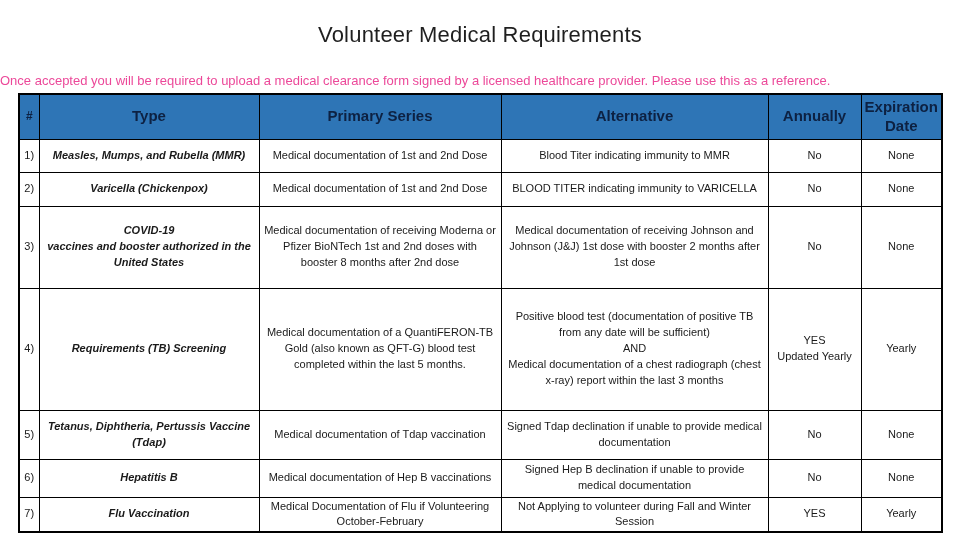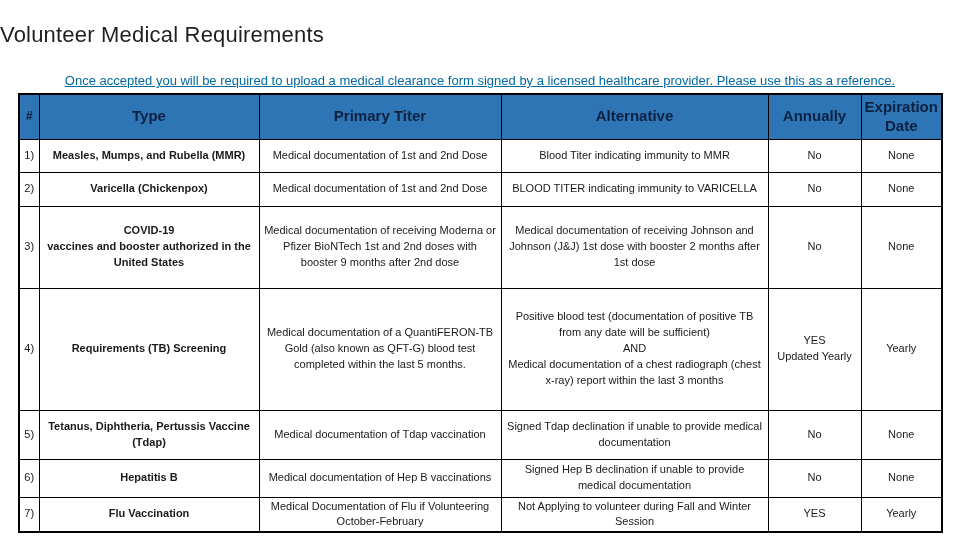--- a/index.html
+++ b/index.html
@@ -8,32 +8,30 @@
     background: #ffffff;
     width: 960px;
     height: 554px;
     font-family: "Liberation Sans", sans-serif;
     color: #1a1a1a;
     overflow: hidden;
   }
   .page { width: 960px; height: 554px; }
   .title {
     margin: 22px 0 0 0;
-    text-align: left;
+    text-align: center;
     font-size: 22px;
     font-weight: normal;
     color: #1f1f1f;
     letter-spacing: 0.2px;
   }
   .subtitle {
     margin: 25px 0 5px 0;
-    text-align: center;
     font-size: 13px;
-    color: #0369a1;
-    text-decoration: underline;
+    color: #ec4899;
   }
   table.req-table {
     border-collapse: collapse;
     table-layout: fixed;
     margin-left: 18px;
     width: 923px;
     border: 2px solid #000;
   }
   .req-table th, .req-table td {
     border: 1px solid #000;
@@ -52,21 +50,21 @@
   }
   .req-table thead tr { height: 45px; }
   .req-table thead th.col-num { font-size: 12px; }
   .req-table td {
     font-size: 11px;
     line-height: 1.45;
     padding: 1px 4px;
     color: #1a1a1a;
   }
   .req-table td.col-num { padding: 1px 1px; }
-  .req-table td.col-type { font-weight: bold; padding: 1px 2px; }
+  .req-table td.col-type { font-weight: bold; padding: 1px 2px; font-style: italic; }
   .req-table .b { font-weight: normal; }
   
   .req-table tbody tr:nth-child(1) { height: 33px; }
   .req-table tbody tr:nth-child(2) { height: 34px; }
   .req-table tbody tr:nth-child(3) { height: 82px; }
   .req-table tbody tr:nth-child(4) { height: 122px; }
   .req-table tbody tr:nth-child(5) { height: 49px; }
   .req-table tbody tr:nth-child(6) { height: 38px; }
   .req-table tbody tr:nth-child(7) { height: 34px; }
 </style>
@@ -83,21 +81,21 @@
       <col style="width:220px">
       <col style="width:242px">
       <col style="width:267px">
       <col style="width:93px">
       <col style="width:81px">
     </colgroup>
     <thead>
       <tr>
         <th class="col-num">#</th>
         <th class="col-type">Type</th>
-        <th class="col-primary">Primary Titer</th>
+        <th class="col-primary">Primary Series</th>
         <th class="col-alternative">Alternative</th>
         <th class="col-annually">Annually</th>
         <th class="col-expiration">Expiration Date</th>
       </tr>
     </thead>
     <tbody>
         <tr>
           <td class="col-num">1)</td>
           <td class="col-type">Measles, Mumps, and Rubella (MMR)</td>
           <td class="col-primary">Medical documentation of 1st and 2nd Dose</td>
@@ -110,21 +108,21 @@
           <td class="col-type">Varicella (Chickenpox)</td>
           <td class="col-primary">Medical documentation of 1st and 2nd Dose</td>
           <td class="col-alternative">BLOOD TITER indicating immunity to VARICELLA</td>
           <td class="col-annually">No</td>
           <td class="col-expiration">None</td>
         </tr>
         <tr>
           <td class="col-num">3)</td>
           <td class="col-type">COVID-19
 vaccines and booster authorized in the United States</td>
-          <td class="col-primary">Medical documentation of receiving Moderna or Pfizer BioNTech 1st and 2nd doses with booster 9 months after 2nd dose</td>
+          <td class="col-primary">Medical documentation of receiving Moderna or Pfizer BioNTech 1st and 2nd doses with booster 8 months after 2nd dose</td>
           <td class="col-alternative">Medical documentation of receiving Johnson and Johnson (J&amp;J) 1st dose with booster 2 months after 1st dose</td>
           <td class="col-annually">No</td>
           <td class="col-expiration">None</td>
         </tr>
         <tr>
           <td class="col-num">4)</td>
           <td class="col-type">Requirements (TB) Screening</td>
           <td class="col-primary">Medical documentation of a QuantiFERON-TB Gold (also known as QFT-G) blood test completed within the last 5 months.</td>
           <td class="col-alternative"><span class="b">Positive blood test</span><span> (documentation of positive TB from any date will be sufficient)
 AND

